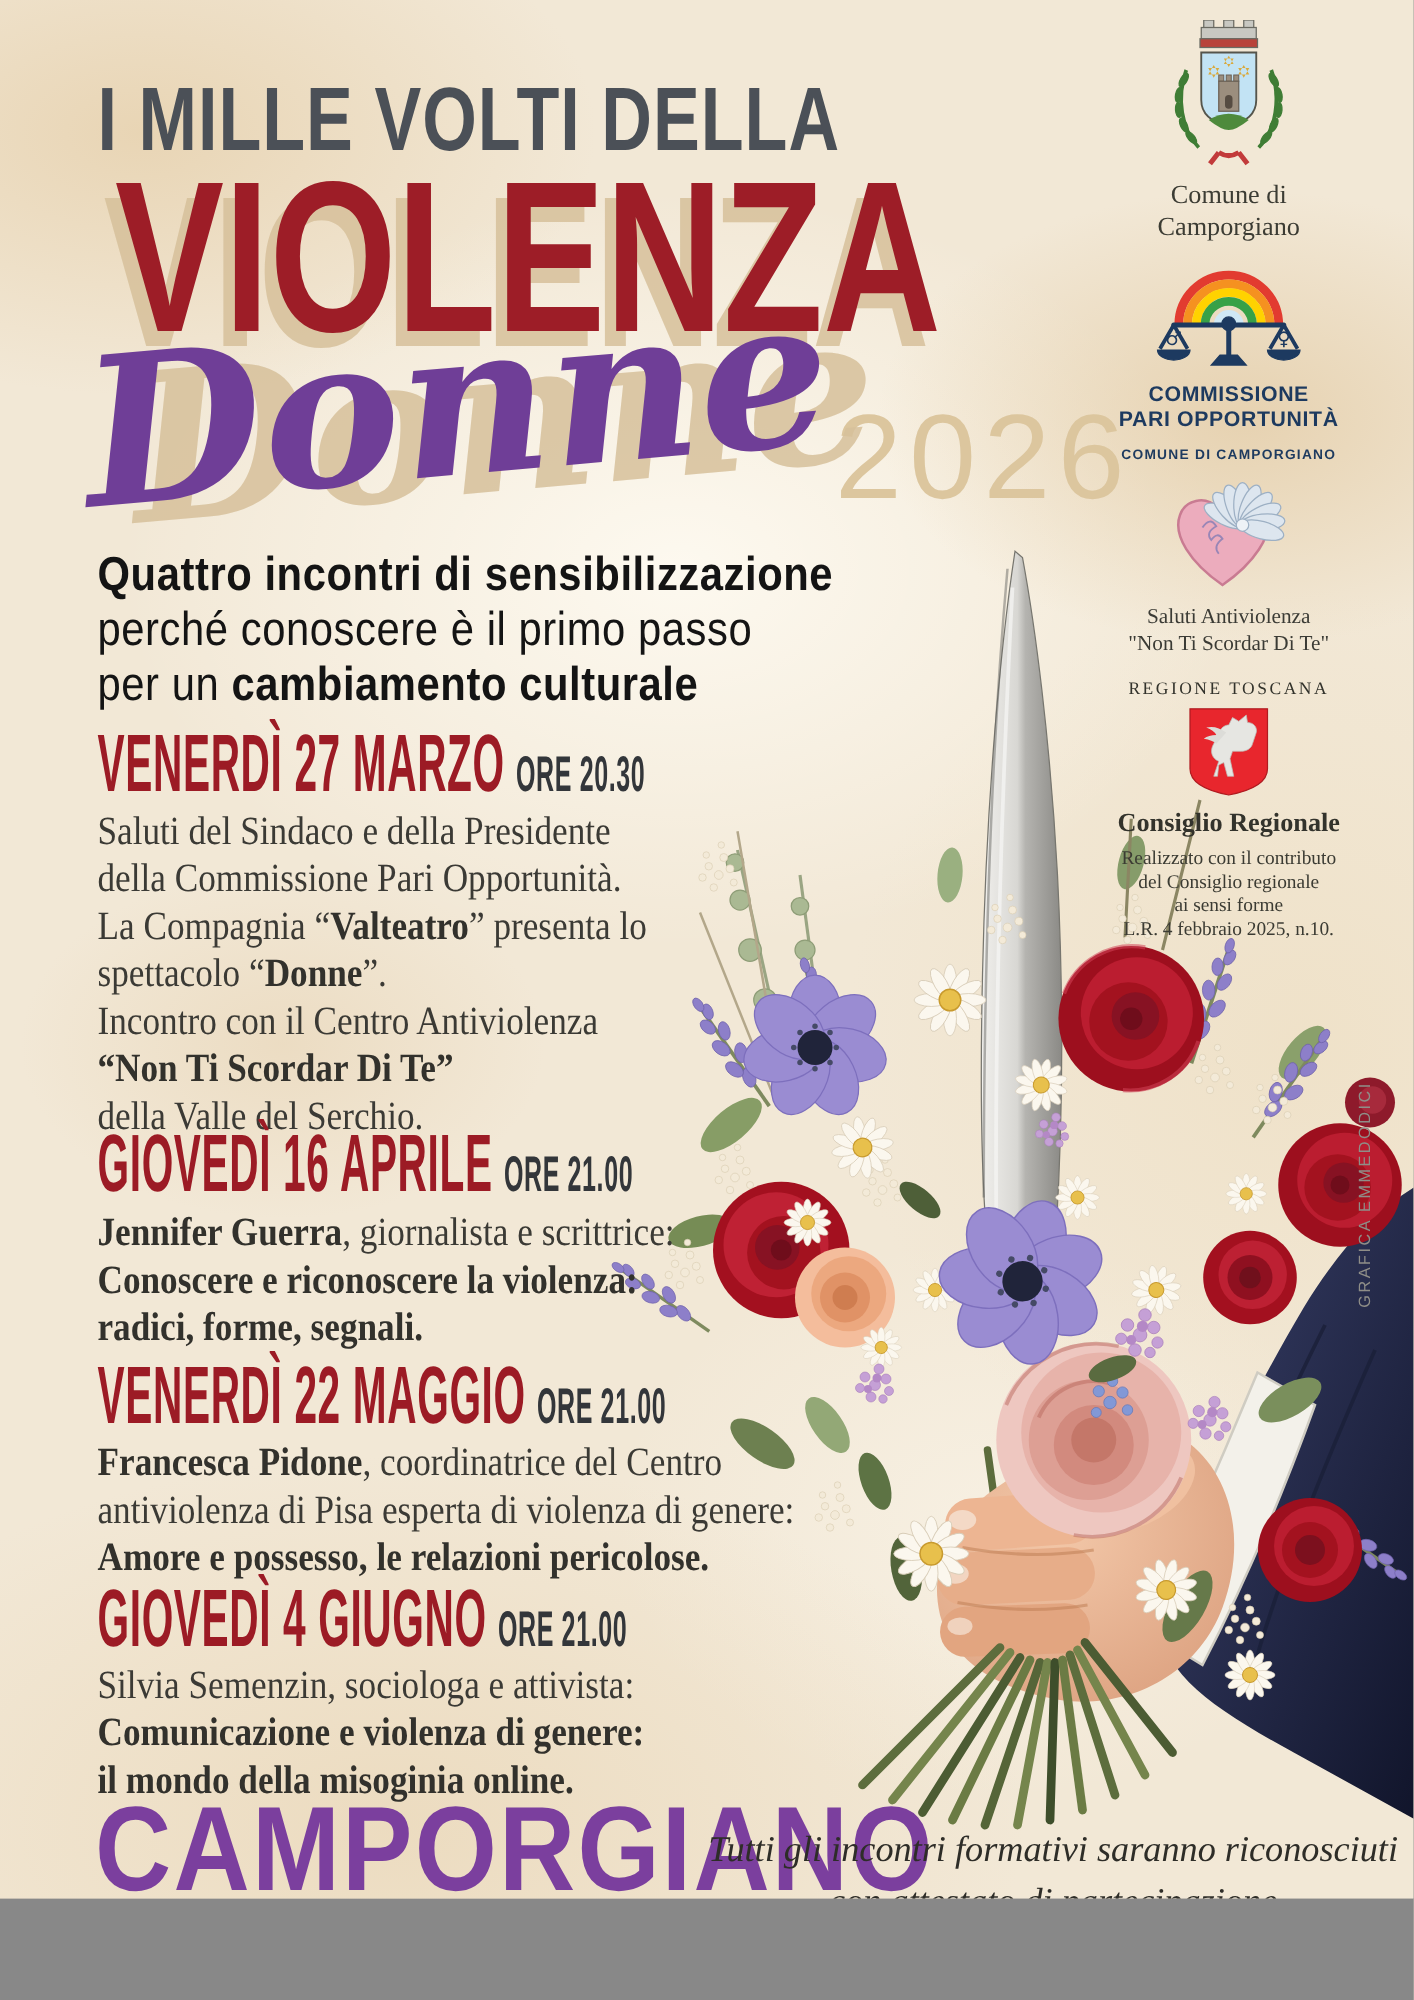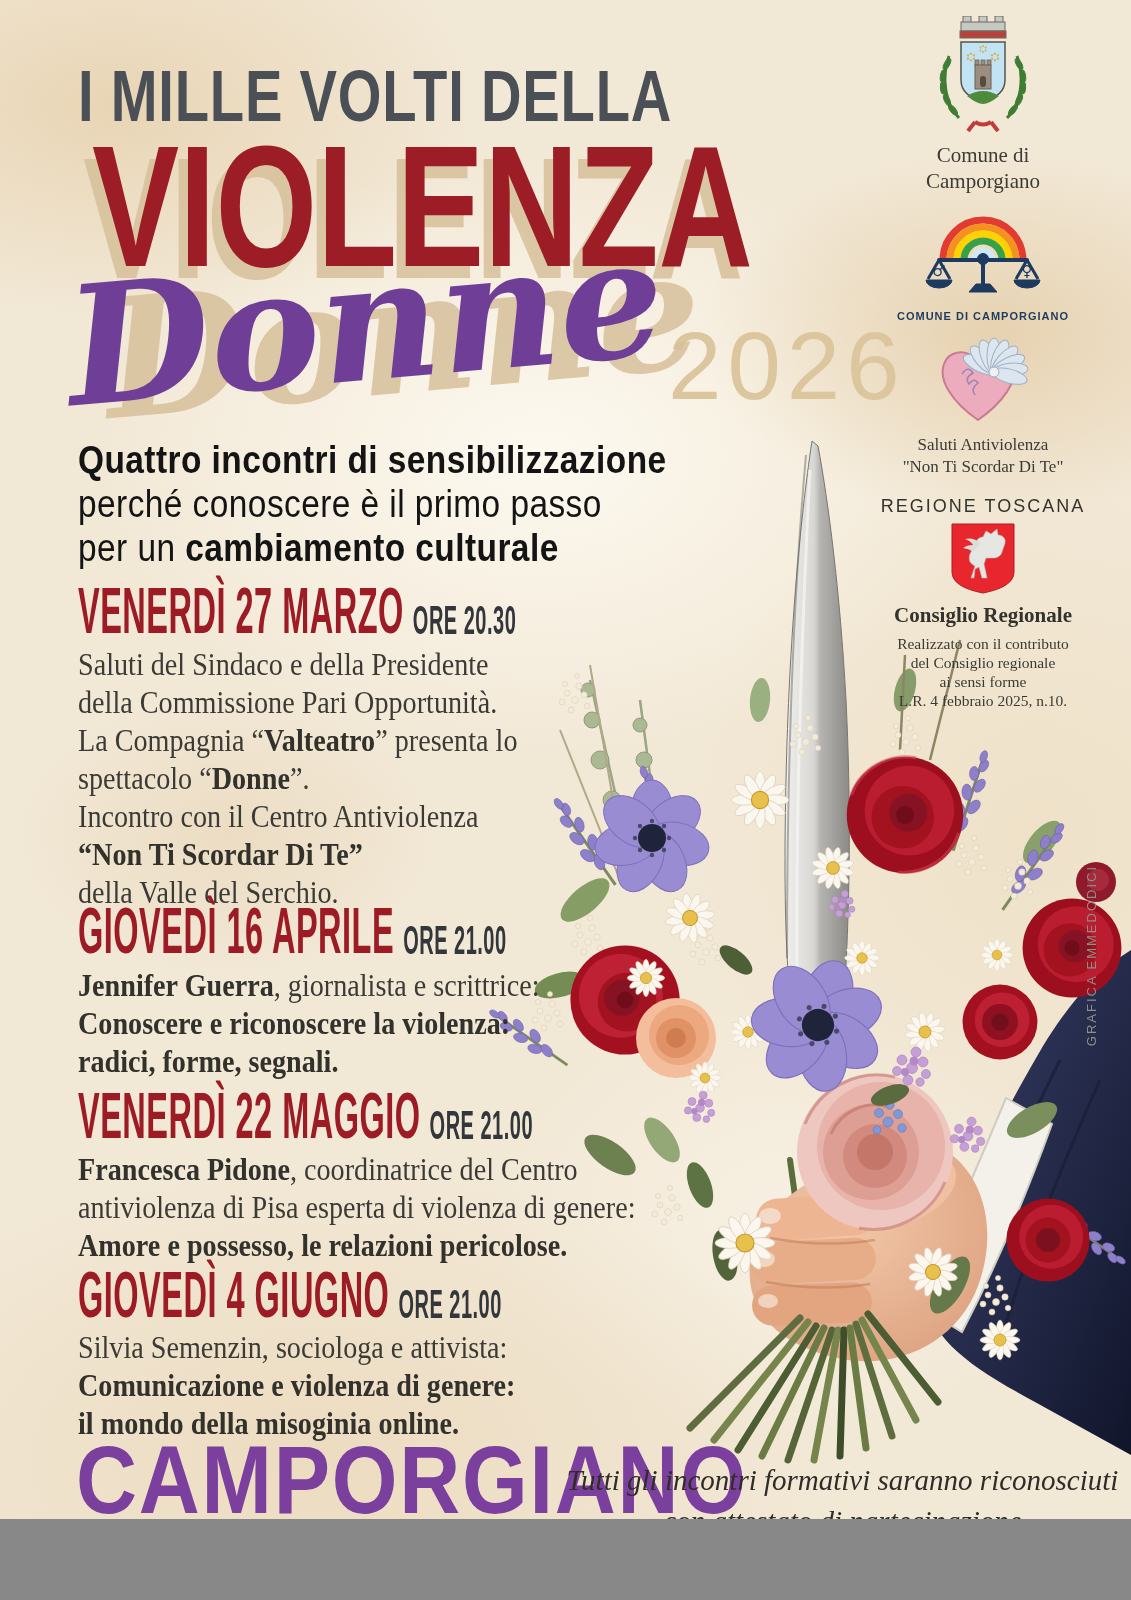--- a/index.html
+++ b/index.html
@@ -54,21 +54,21 @@
   .note{left:560px;top:1460px;width:565px;text-align:center;font-family:"Liberation Serif",serif;
         font-style:italic;font-size:29px;line-height:41px;color:#2e2d28;z-index:3;}
   .note div{white-space:nowrap;}
   
   .logos{left:868px;top:16px;width:230px;text-align:center;z-index:3;}
   .logos svg{display:block;margin:0 auto;}
   .capSerif{font-family:"Liberation Serif",serif;font-size:21px;line-height:26px;color:#3c3c34;margin-top:4px;}
   .cNav{font-weight:700;font-size:17px;line-height:20px;color:#1d3a5f;letter-spacing:.5px;margin-top:8px;}
   .cNavSmall{font-weight:700;font-size:11px;letter-spacing:1px;color:#1d3a5f;margin-top:12px;}
   .capSmallSerif{font-family:"Liberation Serif",serif;font-size:17px;line-height:22px;color:#3b3b35;margin-top:6px;}
-  .regione{font-family:Liberation Sans, sans-serif;font-size:18px;letter-spacing:2px;color:#33332c;margin-top:18px;}
+  .regione{font-family:Liberation Serif, serif;font-size:14px;letter-spacing:2px;color:#33332c;margin-top:18px;}
   .consiglio{font-family:"Liberation Serif",serif;font-size:21px;color:#33332c;margin-top:8px;font-weight:bold;}
   .contrib{font-family:"Liberation Serif",serif;font-size:15.5px;line-height:19px;color:#3b3b33;margin-top:6px;}
   
   .credit{left:1084px;top:865px;writing-mode:vertical-rl;transform:rotate(180deg);
           font-size:13px;letter-spacing:2px;color:#8f8e88;z-index:5;white-space:nowrap;}
   
   .art{left:0;top:0;z-index:2;}
 </style>
 </head>
 <body>
@@ -470,20 +470,24 @@
         <path d="M14,54 L3,73 M14,54 L25,73" stroke-width="3" fill="none"></path>
         <path d="M1,74 A13,8 0 0 0 27,74 Z"></path>
         <path d="M102,54 L91,73 M102,54 L113,73" stroke-width="3" fill="none"></path>
         <path d="M89,74 A13,8 0 0 0 115,74 Z"></path>
         <line x1="58" y1="54" x2="58" y2="79" stroke-width="4"></line>
         <path d="M44,86 h28 l-7,-8 h-14 z"></path>
       </g>
       <text x="14" y="70" font-size="15" text-anchor="middle" fill="#1d3a60" font-family="DejaVu Sans">♂</text>
       <text x="102" y="70" font-size="15" text-anchor="middle" fill="#1d3a60" font-family="DejaVu Sans">♀</text>
     </svg>
+    <div class="cNav">
+      <div>COMMISSIONE</div>
+      <div>PARI OPPORTUNITÀ</div>
+    </div>
     <div class="cNavSmall">COMUNE DI CAMPORGIANO</div>
 
     <svg width="110" height="92" viewBox="0 0 110 92" style="margin-top:14px">
       <path d="M50,84 C24,66 10,44 16,28 C20,16 36,12 46,22 C49,25 50,28 51,31 C52,28 54,24 57,22 C67,13 82,17 86,29 C90,44 76,66 50,84 Z" fill="#ecacbd" stroke="#c97b92" stroke-width="2"></path>
       <path d="M34,38 q6,-9 11,-1 q-9,5 -4,11 q5,-7 9,-1 q-8,6 -3,12" stroke="#8a7fb5" stroke-width="1.5" fill="none" opacity=".85"></path>
       <g transform="translate(66,36)">
         <g fill="#dde6ef" stroke="#9db0c4" stroke-width="1">
           <ellipse rx="7" ry="18" cy="-16" transform="rotate(-63)"></ellipse>
             <ellipse rx="7" ry="18" cy="-16" transform="rotate(-42)"></ellipse>
           <ellipse rx="7" ry="18" cy="-16" transform="rotate(-21)"></ellipse>

